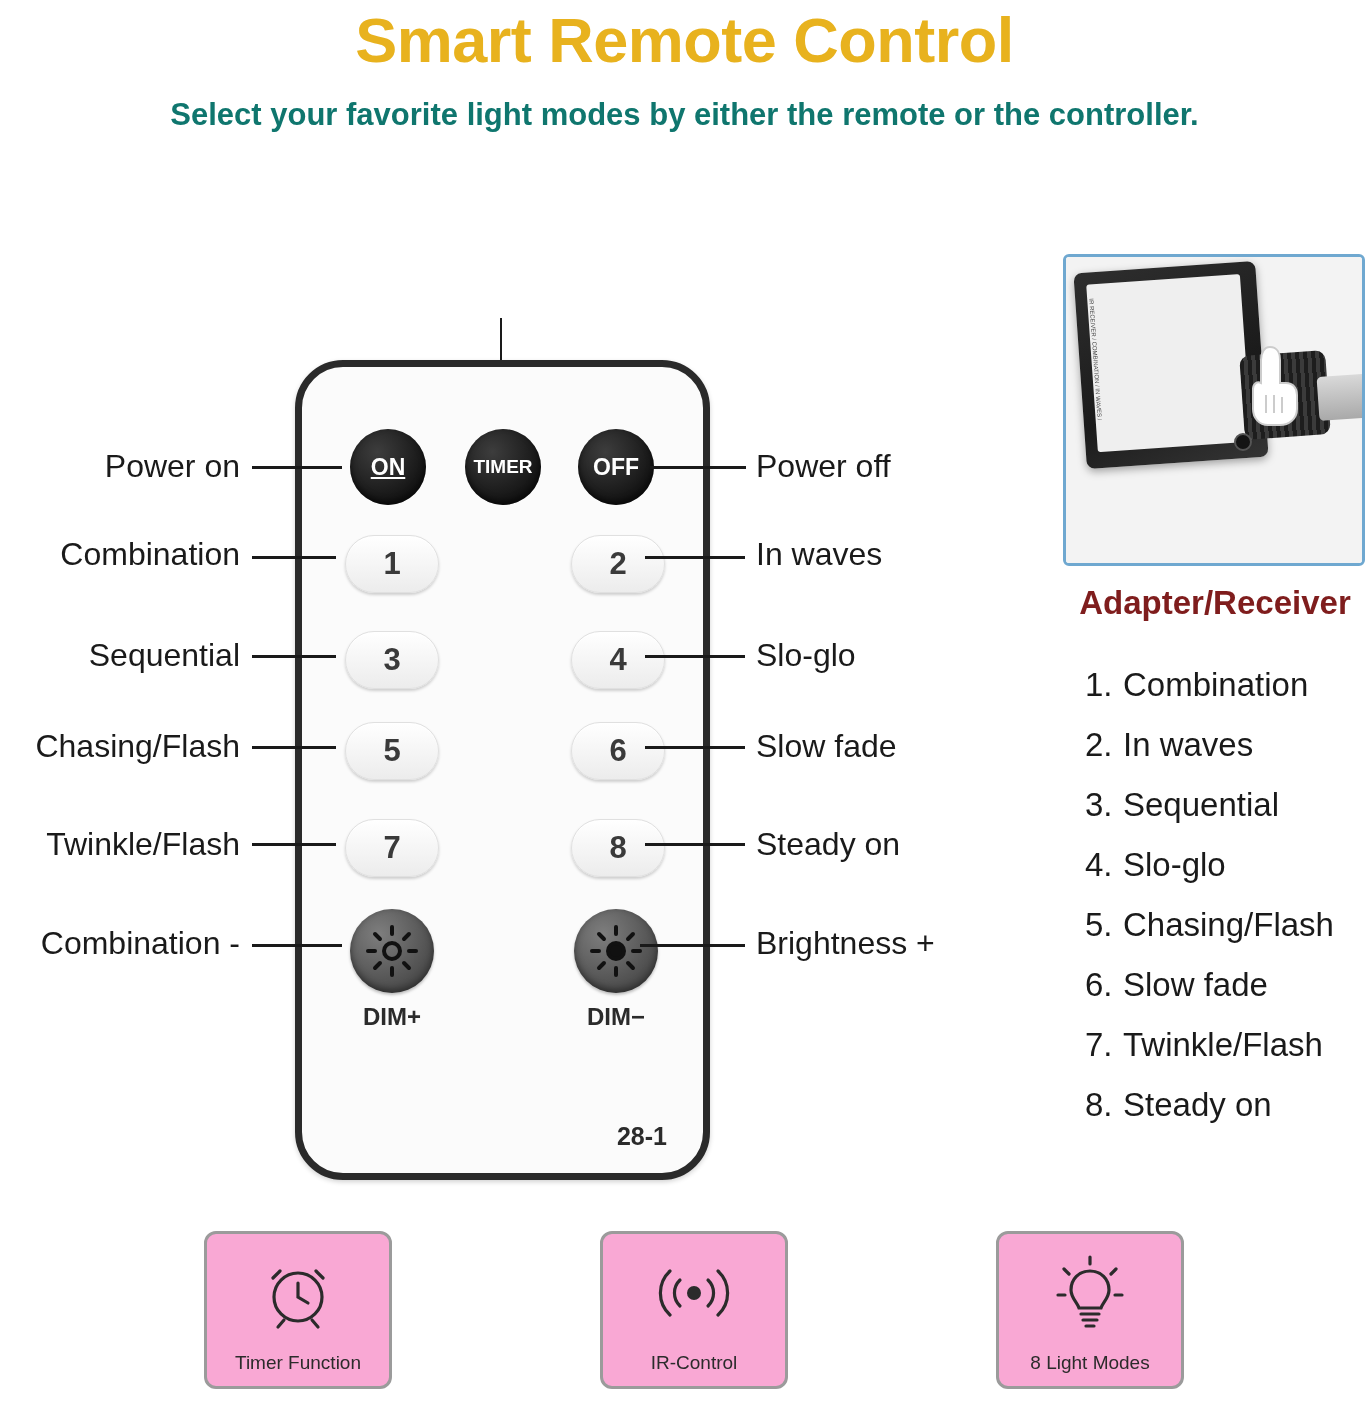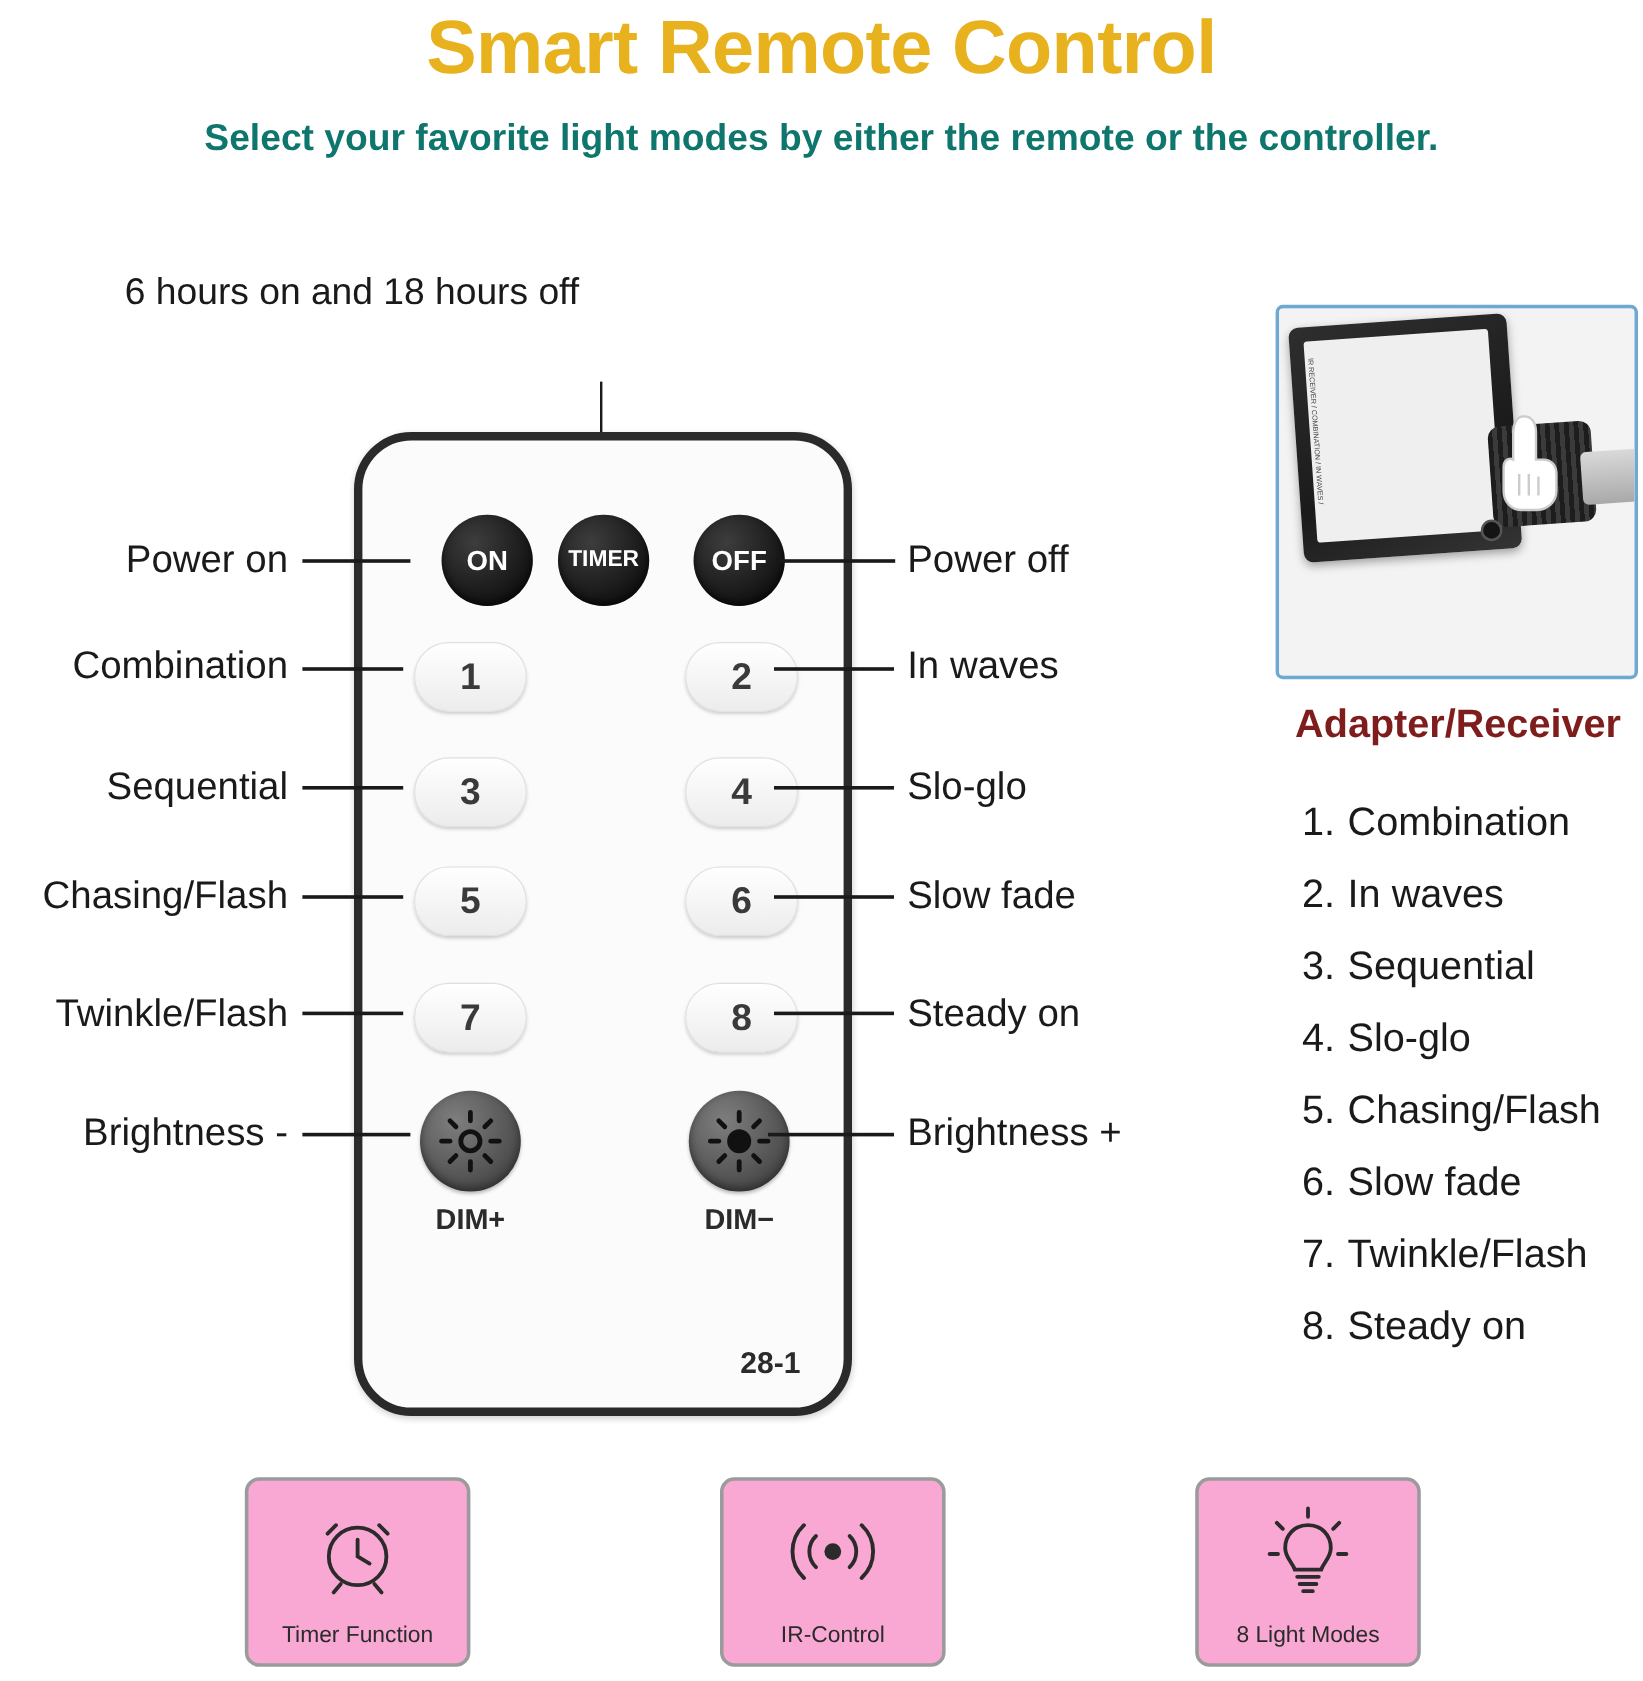--- a/index.html
+++ b/index.html
@@ -206,27 +206,26 @@
   .card .ic { flex: 1; display: flex; align-items: center; justify-content: center; }
   .card .cap { font-size: 19px; color: #2b2b2b; }
 </style>
 </head>
 <body>
 
 <div class="title">Smart Remote Control</div>
 <div class="subtitle">Select your favorite light modes by either the remote or the controller.</div>
 
 <div class="timer-note">
-  <div>6 hours on and 18 hours off</div>
 </div>
 <div class="timer-leader"></div>
 
 <div class="remote">
 
-  <div class="btn btn-top" style="left:66px; top:62px;">
+  <div class="btn btn-top" style="left:48px; top:62px;text-decoration:underline;">
     <span>ON</span>
   </div>
   <div class="btn btn-top" style="left:163px; top:62px;">
     <span style="font-size:19px;">TIMER</span>
   </div>
   <div class="btn btn-top" style="left:276px; top:62px;">
     <span>OFF</span>
   </div>
 
   <div class="btn btn-num" style="left:43px; top:168px;">
@@ -298,21 +297,21 @@
 
 <div class="lbl r" style="left:0px; top:637px; width:240px;">Sequential</div>
 <div class="line" style="left:252px; top:655px; width:84px;"></div>
 
 <div class="lbl r" style="left:0px; top:728px; width:240px;">Chasing/Flash</div>
 <div class="line" style="left:252px; top:746px; width:84px;"></div>
 
 <div class="lbl r" style="left:0px; top:826px; width:240px;">Twinkle/Flash</div>
 <div class="line" style="left:252px; top:843px; width:84px;"></div>
 
-<div class="lbl r" style="left:0px; top:925px; width:240px;">Brightness -</div>
+<div class="lbl r" style="left:0px; top:925px; width:240px;">Combination -</div>
 <div class="line" style="left:252px; top:944px; width:90px;"></div>
 
 <div class="line" style="left:650px; top:466px; width:96px;"></div>
 <div class="lbl" style="left:756px; top:448px;">Power off</div>
 
 <div class="line" style="left:645px; top:556px; width:100px;"></div>
 <div class="lbl" style="left:756px; top:536px;">In waves</div>
 
 <div class="line" style="left:645px; top:655px; width:100px;"></div>
 <div class="lbl" style="left:756px; top:637px;">Slo-glo</div>

